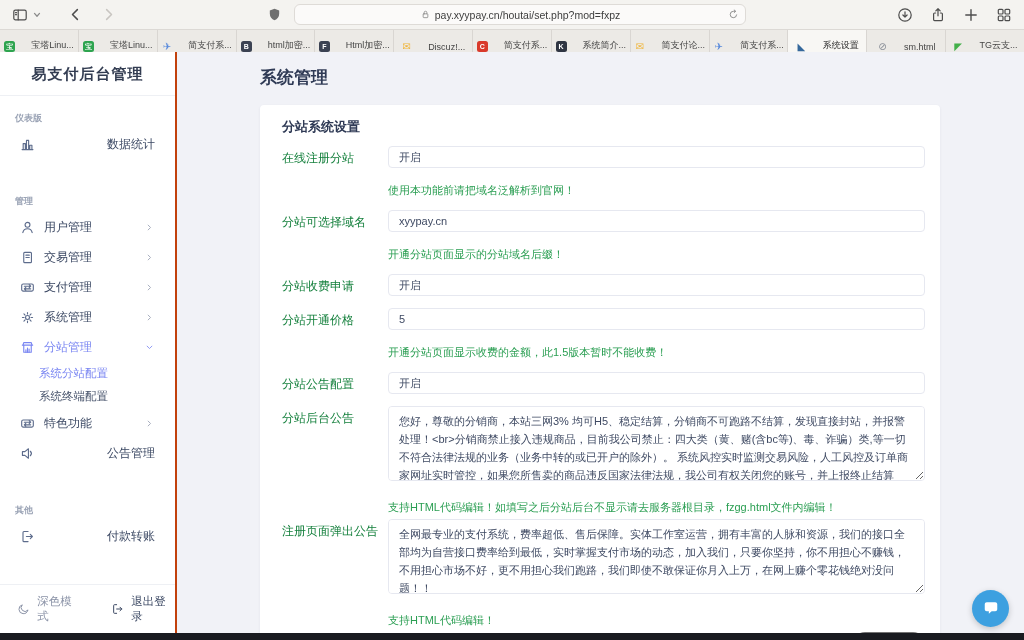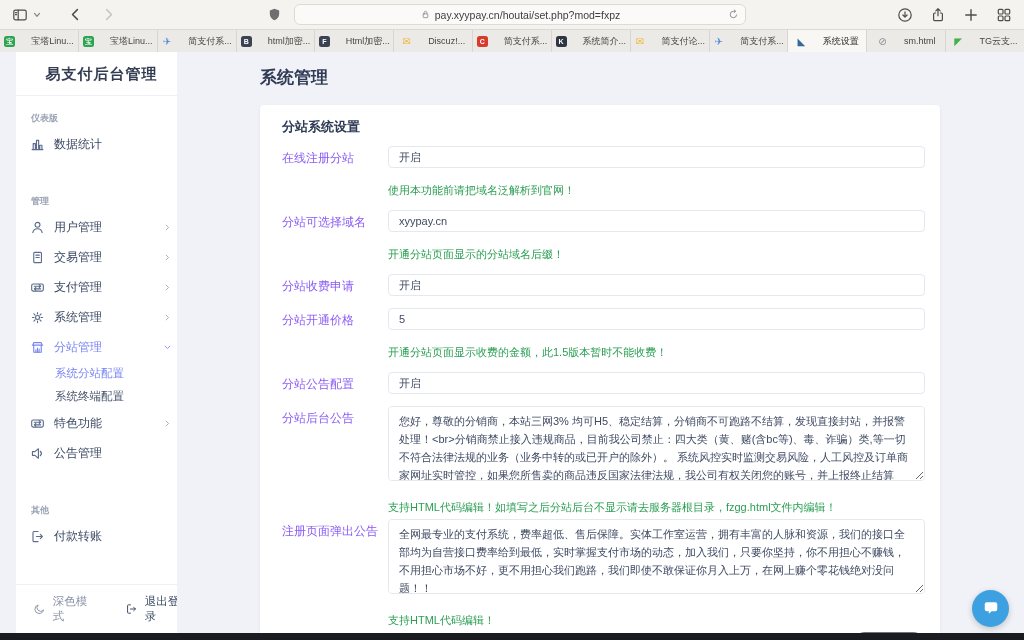--- a/index.html
+++ b/index.html
@@ -18,55 +18,55 @@
   .tb-icon.nav { width:15px; height:15px; margin-left:14px; }
   .tb-icon.disabled { color:#c8c5c1; }
   .tb-spacer { flex:1; }
   .shield { width:15px; height:15px; color:#6f6f6f; margin-right:12px; }
   .addressbar { width:452px; height:21px; background:#fbfaf9; border:1px solid #dedbd7; border-radius:6px; display:flex; align-items:center; justify-content:center; position:relative; font-size:10.5px; color:#3e3e3e; cursor:text; }
   .addressbar .lock { width:11px; height:11px; color:#8a8a8a; margin-right:4px; }
   .addressbar .reload { position:absolute; right:6px; width:11px; height:11px; color:#7c7c7c; }
   .tb-right { display:flex; align-items:center; gap:17px; }
 
   .tabbar { position:absolute; top:30px; left:0; width:1024px; height:22px; background:#eceae6; display:flex; }
-  .tab { flex:1 1 0; min-width:0; height:100%; display:flex; align-items:center; justify-content:center; gap:16px; border-right:1px solid #d9d6d2; font-size:9px; color:#454545; white-space:nowrap; overflow:hidden; cursor:pointer; }
+  .tab { flex:1 1 0; min-width:0; height:100%; display:flex; align-items:flex-end; justify-content:center; gap:16px; border-right:1px solid #d9d6d2; font-size:9px; color:#454545; white-space:nowrap; overflow:hidden; cursor:pointer; }
   .tab:last-child { border-right:none; }
   .tab.active { background:#f8f7f4; color:#2e2e2e; }
   .favicon { width:11px; height:11px; flex:0 0 auto; display:flex; align-items:center; justify-content:center; }
   .favicon.box { border-radius:2.5px; color:#fff; font-size:7px; font-weight:bold; line-height:1; }
   .favicon.glyph { font-size:10px; line-height:11px; }
 
   
   .app { position:absolute; top:52px; left:0; width:1024px; height:581px; }
-  .sidebar { position:absolute; left:16px; top:0; width:177px; height:100%; background:#ffffff; border-right:6px solid #c2410c; }
+  .sidebar { position:absolute; left:0; top:0; width:177px; height:100%; background:#ffffff; border-right:2px solid #c2410c; }
   .sb-title { padding:13px 0 11px; text-align:center; font-size:15px; font-weight:bold; color:#333d52; border-bottom:1px solid #eef0f4; letter-spacing:1px; }
   .sb-scroll { position:absolute; top:46px; left:0; right:0; bottom:49px; overflow:hidden; }
   .sb-section-label { margin:14px 0 4px 15px; font-size:9px; color:#9aa3b5;font-weight:bold; }
-  .sb-item { height:30px; display:flex; align-items:center; padding:0 14px; cursor:pointer; color:#3b4863; }
+  .sb-item { height:30px; display:flex; align-items:center; padding:0 20px; cursor:pointer; color:#3b4863;justify-content:space-between; }
   .sb-item .icon { width:15px; height:15px; color:#5d6c8c; flex:0 0 auto; }
   .sb-item .lbl { margin-left:9px; font-size:12px; font-weight:500; }
   .sb-item .chev { width:11px; height:11px; margin-left:auto; color:#969eb1; }
   .sb-item.active, .sb-item.active .icon, .sb-item.active .chev { color:#7a86f2; }
   .sb-sub { height:23px; display:flex; align-items:center; padding-left:39px; font-size:11.5px; color:#4a566e; cursor:pointer; }
   .sb-sub.active { color:#7a86f2; }
   .badge { margin-left:auto; background:#e9ebfd; color:#7a86f2; font-size:8px; font-weight:bold; padding:2px 5px; border-radius:3px; letter-spacing:.5px; }
   .sb-gap { height:22px; }
   .sb-footer { position:absolute; bottom:0; left:0; right:0; height:49px; border-top:1px solid #eef0f4; display:flex; align-items:center; padding-left:17px; gap:30px; }
   .sb-foot-item { display:flex; align-items:center; gap:7px; font-size:11.5px; cursor:pointer; }
   .sb-foot-item .icon { width:14px; height:14px; }
   .sb-foot-item.dim { color:#8b93a7; }
   .sb-foot-item.dark { color:#3b4863; }
 
   
   .main { position:absolute; left:177px; top:0; right:0; height:100%; background:#f1f2f7; padding:14px 84px 0 83px; overflow:hidden; }
   .page-title { font-size:17px; font-weight:bold; color:#2f3a55; }
   .card { margin-top:16px; background:#fff; border-radius:4px; box-shadow:0 1px 3px rgba(40,45,80,.07); padding:13px 15px 24px 22px; }
   .card-heading { font-size:13px; font-weight:bold; color:#2f3a55; margin-bottom:10px; }
   .frow { display:flex; margin-bottom:12px; }
-  .flabel { width:106px; flex:0 0 106px; font-size:12px; color:#8b5cf6; padding-top:4px; }
+  .flabel { width:106px; flex:0 0 106px; font-size:12px; color:#15803d; padding-top:4px; }
   .fctl { flex:1; min-width:0; }
   .fctl input { width:100%; height:22px; border:1px solid #e6e8f0; border-radius:4px; padding:0 10px; font-size:11px; color:#3f4a63; font-family:inherit; background:#fff; outline:none; }
   .fctl textarea { width:100%; height:75px; border:1px solid #e6e8f0; border-radius:4px; padding:5px 10px; font-size:11px; line-height:1.65; color:#3f4a63; font-family:inherit; background:#fff; outline:none; resize:vertical; }
   .frow.ta { margin-bottom:4px; }
   .fhint { margin-top:15px; font-size:11px; color:#2a9e52; }
   .btn-row { display:flex; justify-content:flex-end; margin-top:4px; }
   .btn-primary { background:#737373; color:#fff; border:none; border-radius:12px; font-size:11px; font-weight:bold; padding:6px 14px; cursor:pointer; font-family:inherit; }
 
   
   .fab { position:absolute; left:972px; top:590px; width:37px; height:37px; border-radius:50%; background:#3da0e0; box-shadow:0 2px 6px rgba(0,0,0,.2); display:flex; align-items:center; justify-content:center; cursor:pointer; }

